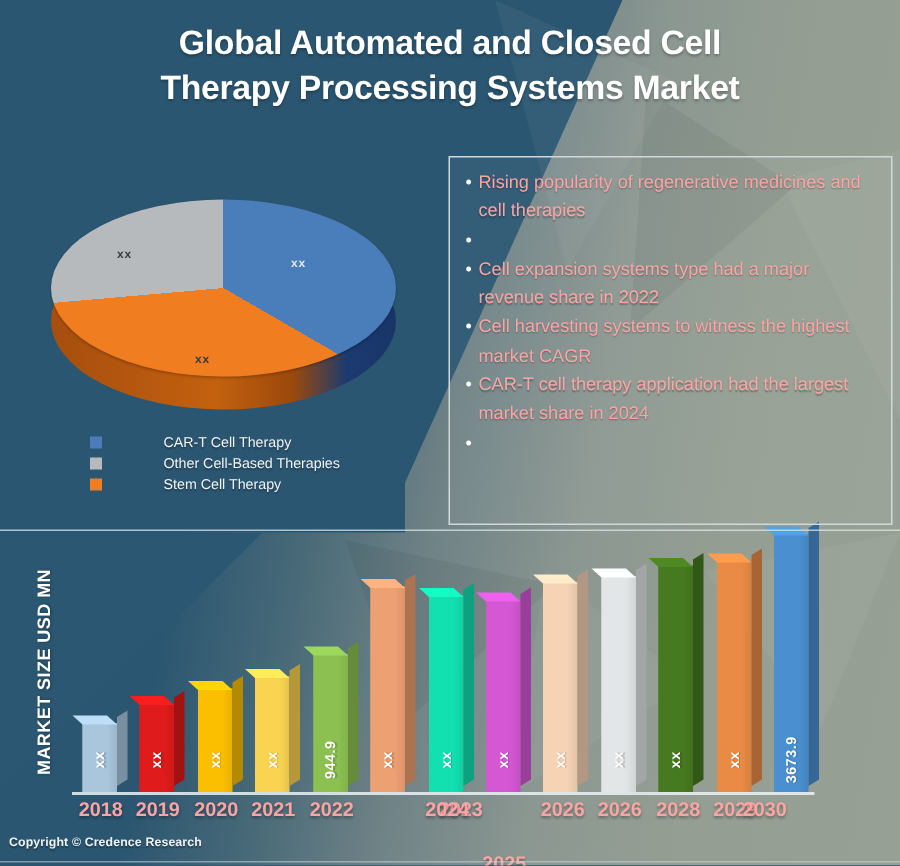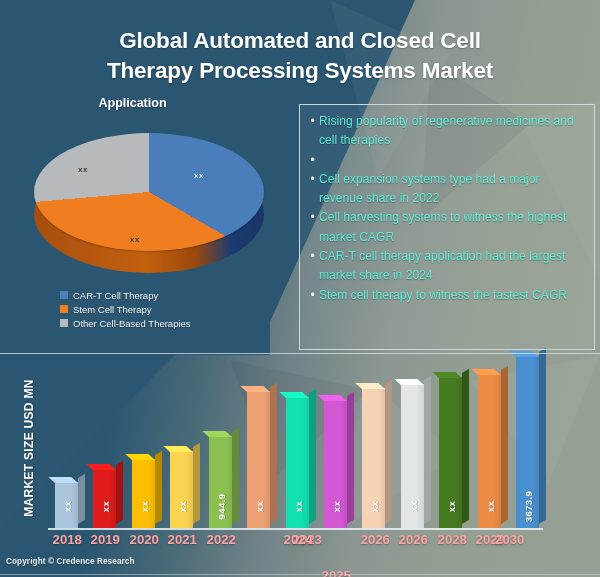--- a/index.html
+++ b/index.html
@@ -31,21 +31,21 @@
     background:#2b5671;
   }
   .bg-left-diag {
     position:absolute; left:255px; top:0; width:160px; height:355px;
     background:#2b5671;
     clip-path:polygon(0 0, 100% 0, 0 100%);
   }
 
   
   .title-wrap {
-    position:absolute; left:0; top:26px; width:600px;
+    position:absolute; left:0; top:14px; width:600px;
     text-align:center; z-index:6;
   }
   .title-line {
     color:#ffffff; font-weight:bold; font-size:22.5px;
     line-height:30px; letter-spacing:-0.2px;
     text-shadow:0 1px 2px rgba(0,0,0,0.28);
   }
 
   .sec-head {
     position:absolute; color:#ffffff; font-weight:bold;
@@ -80,36 +80,36 @@
   }
   .pie-lbl.light { color:#e8e8e8; }
   #pie-label-cart { left:160px; top:38px; }
   #pie-label-stem { left:96px; top:102px; }
   #pie-label-other { left:44px; top:32px; }
 
   .legend { position:absolute; left:60px; top:288px; z-index:6; }
   .legend-row { display:flex; align-items:center; height:14px; }
   .legend-sw { width:8px; height:8px; margin-right:5px; flex:none; }
   .legend-tx { color:#f2f4f5; font-size:9.5px; white-space:nowrap;
-               text-shadow:0 1px 1px rgba(0,0,0,0.3); }
+               text-shadow:0 1px 1px rgba(0,0,0,0.3);margin-left:36px; }
 
   
   .insights-box {
     position:absolute; left:299px; top:104px; width:296px; height:246px;
     border:1.3px solid #cfd8da;
     background:rgba(255,255,255,0.045);
     z-index:6; padding:7px 8px 0 6px;
   }
   .ins-item { display:flex; margin-bottom:0px; }
   .ins-bullet {
     color:#ffffff; font-size:12px; line-height:19.3px;
     width:13px; flex:none; text-align:center;
   }
   .ins-text {
-    color:#5eead4; font-size:12.1px; line-height:19.3px;
+    color:#fca5a5; font-size:12.1px; line-height:19.3px;
     text-shadow:0 1px 1px rgba(0,0,0,0.3);
   }
 
   
   .divider {
     position:absolute; left:0; top:353px; width:600px; height:1.2px;
     background:rgba(220,232,235,0.75); z-index:6;
   }
   .divider-bottom {
     position:absolute; left:0; top:574px; width:600px; height:1.2px;
@@ -182,45 +182,44 @@
   <div class="facet" style="left:470px; top:355px; width:130px; height:130px; clip-path:polygon(0 20%,100% 0,60% 100%);"></div>
   <div class="facet d" style="left:230px; top:360px; width:140px; height:120px; clip-path:polygon(0 0,100% 25%,30% 100%);"></div>
   <div class="facet" style="left:340px; top:380px; width:120px; height:150px; clip-path:polygon(20% 0,100% 50%,0 100%);"></div>
   <div class="facet" style="left:520px; top:100px; width:80px; height:200px; clip-path:polygon(0 10%,100% 0,100% 90%);"></div>
 
   <div class="title-wrap">
     <div class="title-line">Global Automated and Closed Cell</div>
     <div class="title-line">Therapy Processing Systems Market</div>
   </div>
 
-  <div class="sec-head" id="head-application">Application</div>
 
   <div class="pie-area">
     <div class="pie-wrap">
       <div class="pie-side"></div>
       <div class="pie-top"></div>
       <div class="pie-lbl light" id="pie-label-cart">xx</div>
       <div class="pie-lbl" id="pie-label-stem">xx</div>
       <div class="pie-lbl" id="pie-label-other">xx</div>
     </div>
   </div>
 
   <div class="legend">
     <div class="legend-row">
       <span class="legend-sw" style="background:#4a7ebb"></span>
       <span class="legend-tx">CAR-T Cell Therapy</span>
     </div>
     <div class="legend-row">
+      <span class="legend-sw" style="background:#b6babd"></span>
+      <span class="legend-tx">Other Cell-Based Therapies</span>
+    </div>
+    <div class="legend-row">
       <span class="legend-sw" style="background:#f07d20"></span>
       <span class="legend-tx">Stem Cell Therapy</span>
     </div>
-    <div class="legend-row">
-      <span class="legend-sw" style="background:#b6babd"></span>
-      <span class="legend-tx">Other Cell-Based Therapies</span>
-    </div>
   </div>
 
   <div class="insights-box" id="insights-box">
       <div class="ins-item">
         <span class="ins-bullet">•</span>
         <span class="ins-text">Rising popularity of regenerative medicines and cell therapies</span>
       </div>
       <div class="ins-item">
         <span class="ins-bullet">•</span>
       </div>
@@ -231,21 +230,20 @@
       <div class="ins-item">
         <span class="ins-bullet">•</span>
         <span class="ins-text">Cell harvesting systems to witness the highest market CAGR</span>
       </div>
       <div class="ins-item">
         <span class="ins-bullet">•</span>
         <span class="ins-text">CAR-T cell therapy application had the largest market share in 2024</span>
       </div>
       <div class="ins-item">
         <span class="ins-bullet">•</span>
-        <span class="ins-text">Stem cell therapy to witness the fastest CAGR</span>
       </div>
     </div>
 
   <div class="divider"></div>
   <div class="divider-bottom"></div>
 
   <div class="chart">
     <div class="ylabel">MARKET SIZE USD MN</div>
     <div class="bars" id="bars">
         <div class="bar" style="left: 7px; width: 23px; height: 46px;">

